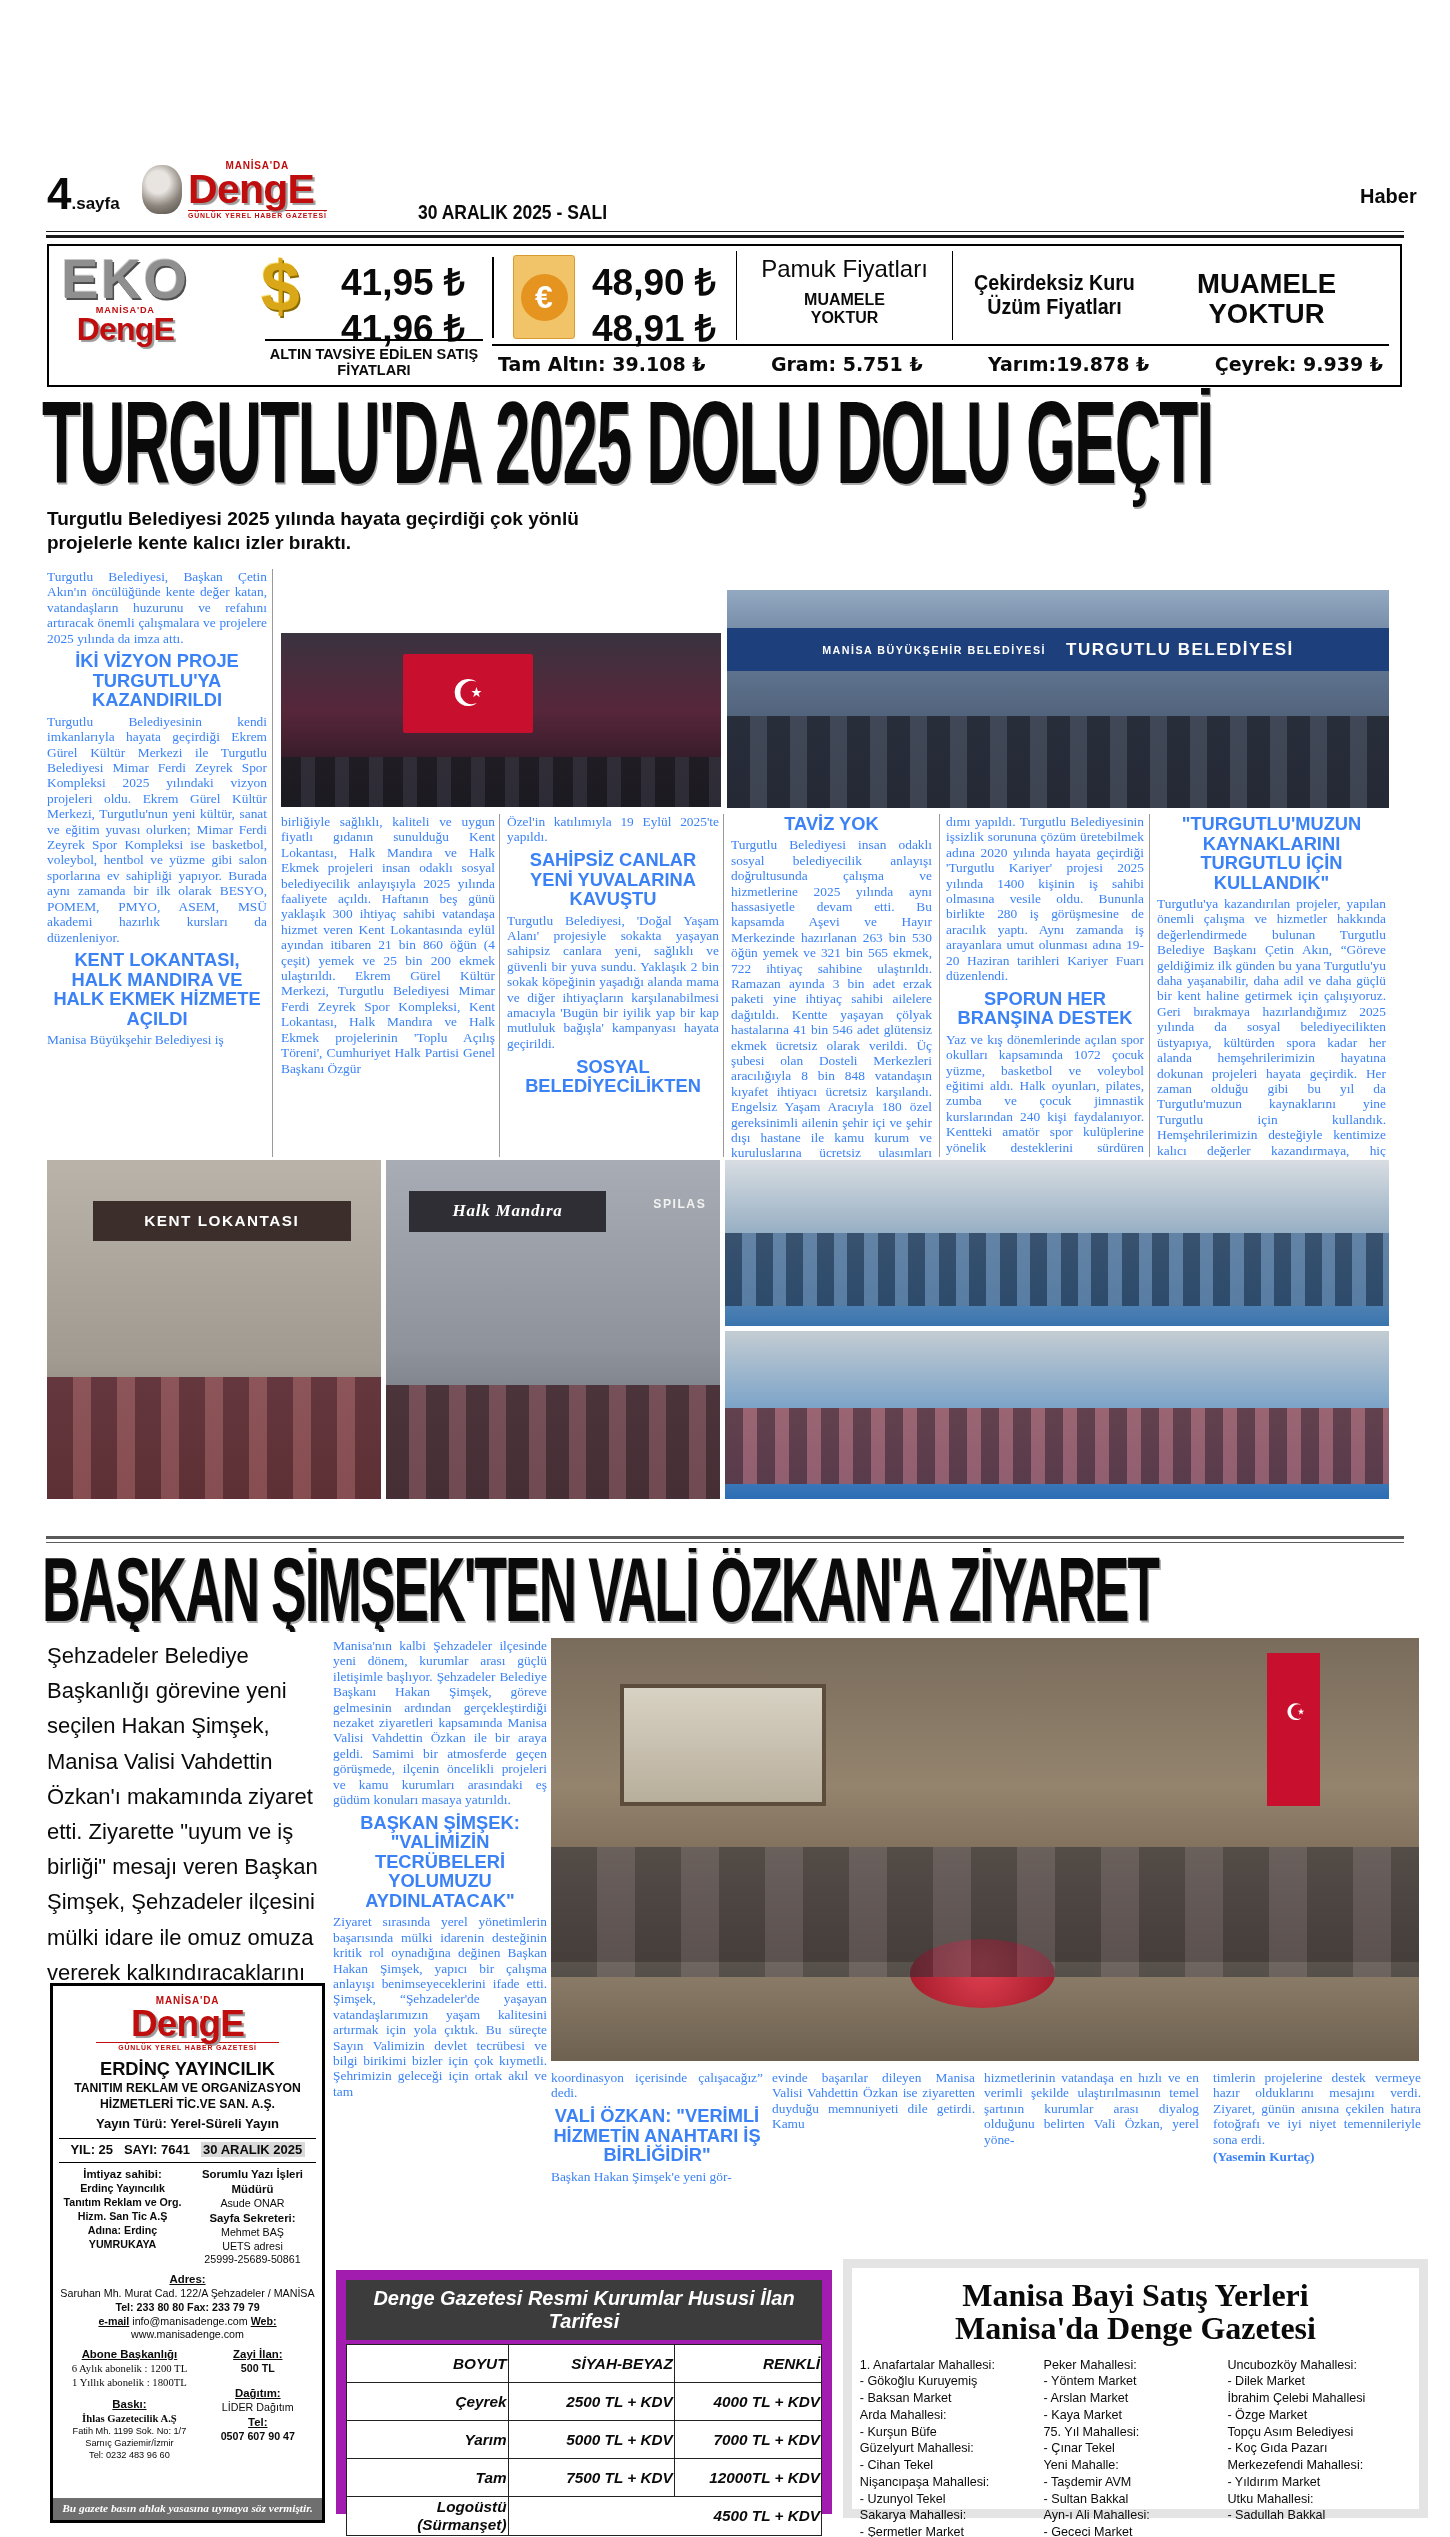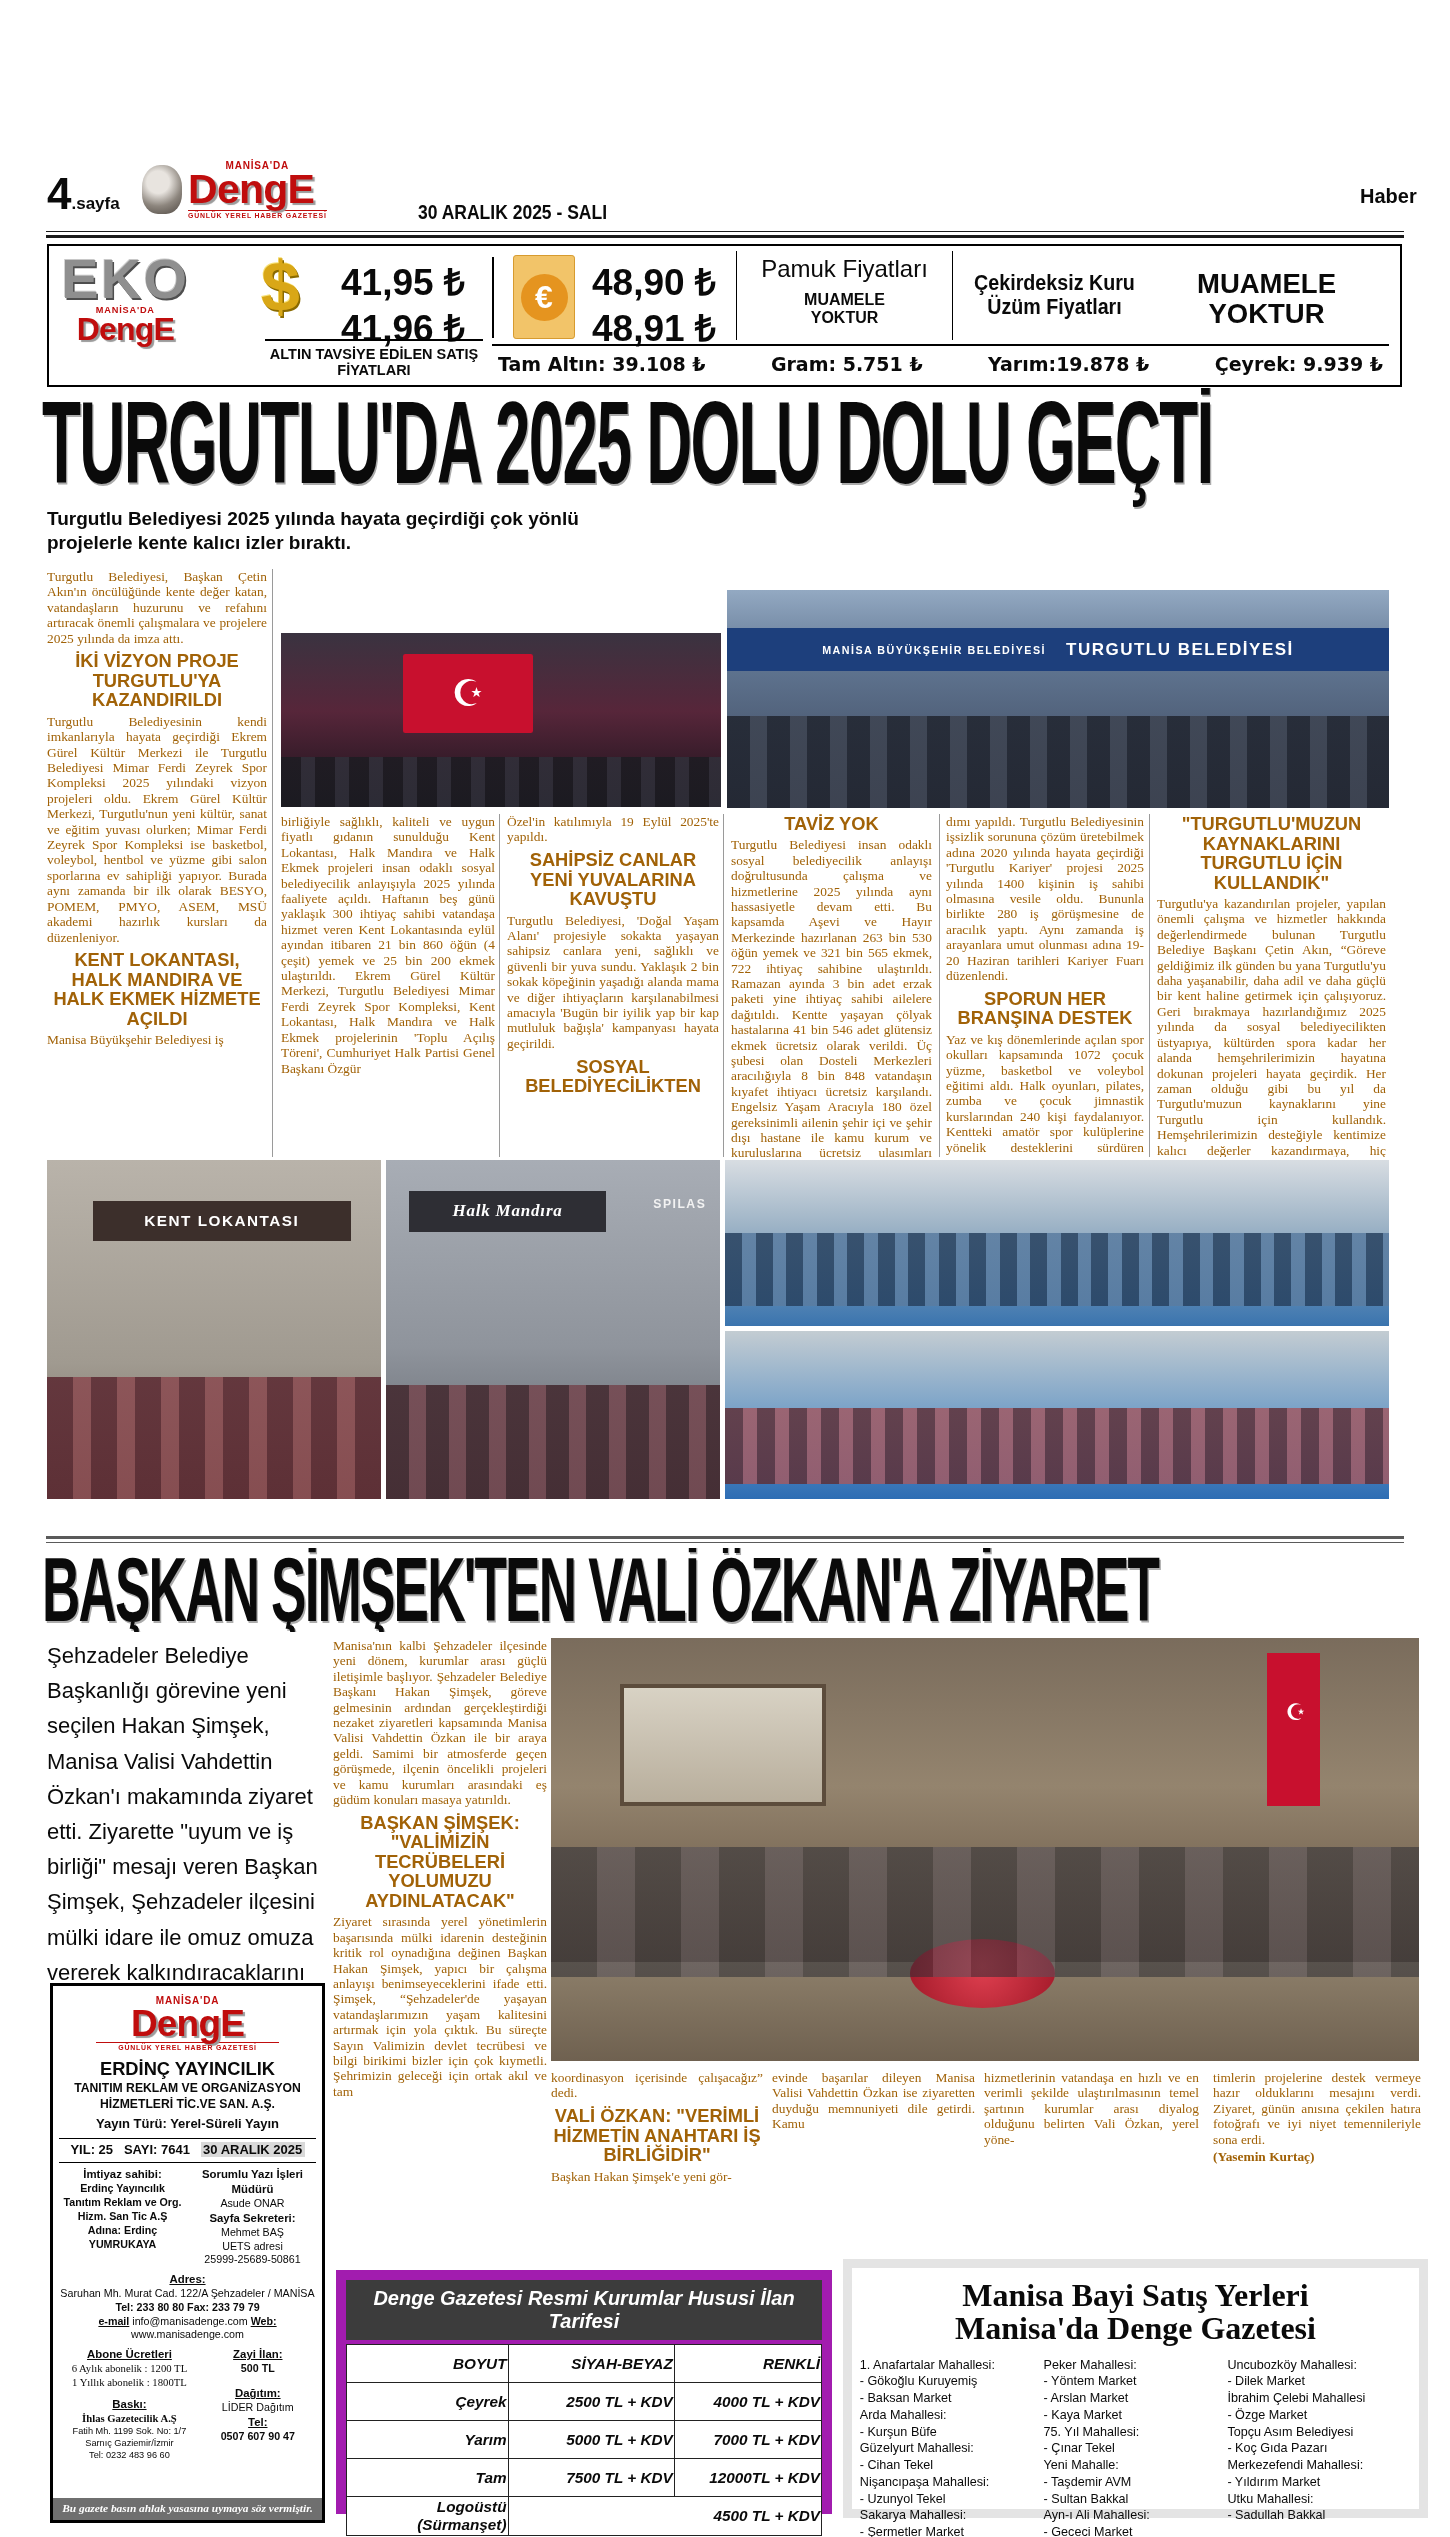--- a/index.html
+++ b/index.html
@@ -47,21 +47,21 @@
   
   .bighead{overflow:hidden;white-space:nowrap;}
   .bighead span{display:inline-block;font-weight:900;letter-spacing:-3.1px;line-height:.95;
                 transform-origin:0 50%;text-shadow:2.3px 2.3px 0 #ababab;}
   .h1span{font-size:116px;transform:scaleX(.55);}
   .h2span{font-size:90px;transform:scaleX(.59);}
   .lede1{font-weight:bold;font-size:19px;line-height:1.25;}
   .lede2{font-size:22px;line-height:1.6;letter-spacing:0;}
   
   .col{font-family:"Liberation Serif",serif;font-size:13.4px;line-height:1.15;text-align:justify;
-       overflow:hidden;color:#a16207;}
+       overflow:hidden;color:#3b82f6;}
   .col p{margin:0 0 1.5px 0;}
   .ch{font-family:"Liberation Sans",sans-serif;font-weight:bold;font-size:18.3px;line-height:1.07;
       text-align:center;margin:5.3px 0 3.8px;}
   .sig{font-weight:bold;text-align:right;font-family:"Liberation Serif",serif;}
   .vr{width:0.8px;background:#9a9a9a;}
   
   .photo{overflow:hidden;background:#888;}
   .pband{position:absolute;left:0;right:0;}
   .signtext{color:#fff;font-weight:bold;letter-spacing:1.5px;}
   .crowd{background:repeating-linear-gradient(90deg,#1c1c22 0 20px,#30303a 20px 34px);opacity:.85;}
@@ -309,21 +309,21 @@
     <div class="sm">Saruhan Mh. Murat Cad. 122/A Şehzadeler / MANİSA</div>
     <div class="b sm">Tel: 233 80 80 Fax: 233 79 79</div>
     <div class="sm">
       <span class="u">e-mail</span>
       <span>info@manisadenge.com</span>
       <span class="u">Web:</span>
       <span>www.manisadenge.com</span>
     </div>
     <div class="row2" style="padding:4.6px 9.2px 0;">
       <div style="width:55%;">
-        <div class="u">Abone Ücretleri</div>
+        <div class="u">Abone Başkanlığı</div>
         <div class="sm serif">6 Aylık abonelik : 1200 TL</div>
         <div class="sm serif">1 Yıllık abonelik : 1800TL</div>
         <div class="u" style="margin-top:7.6px;">Baskı:</div>
         <div class="b sm serif">İhlas Gazetecilik A.Ş</div>
         <div class="sm" style="font-size:9.2px;">Fatih Mh. 1199 Sok. No: 1/7 Sarnıç Gaziemir/İzmir</div>
         <div class="sm" style="font-size:9.2px;">Tel: 0232 483 96 60</div>
       </div>
       <div style="width:45%;">
         <div class="u">Zayi İlan:</div>
         <div class="b sm">500 TL</div>

